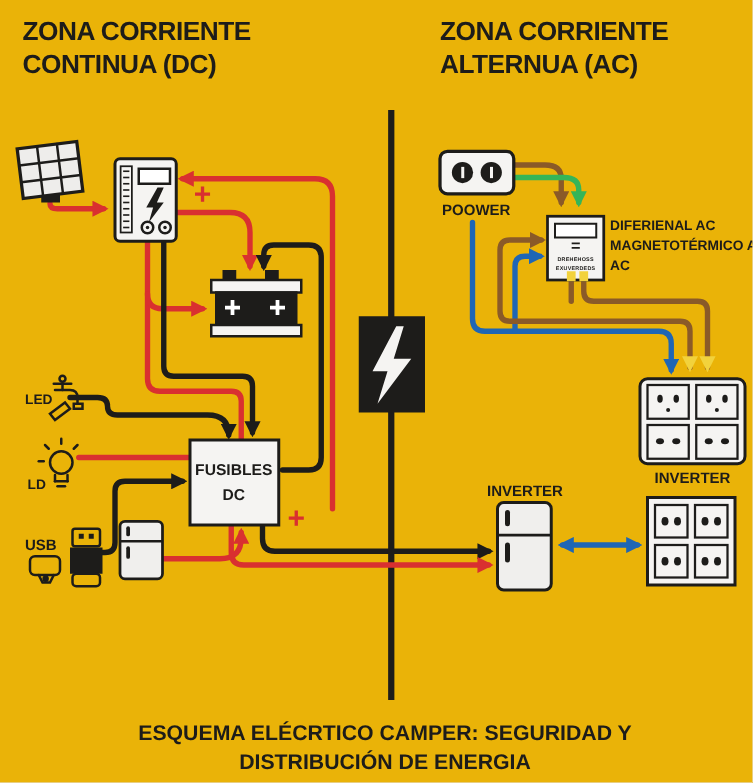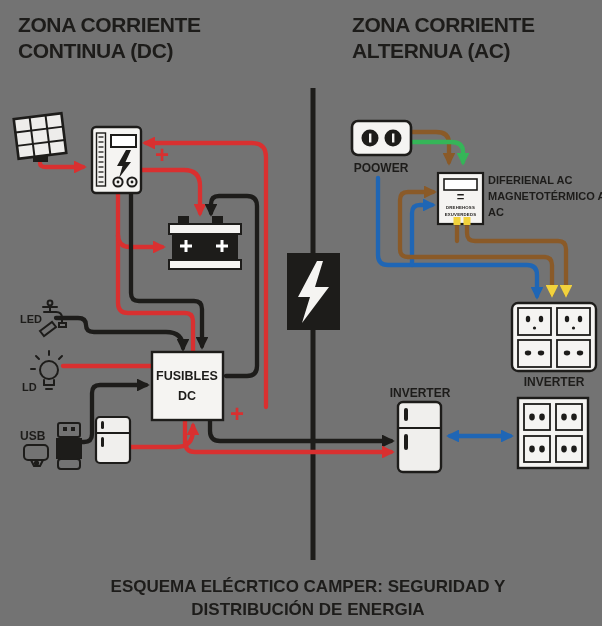--- a/index.html
+++ b/index.html
@@ -1,16 +1,16 @@
 <!DOCTYPE html>
 <html><head>
 <meta charset="utf-8">
 <style>
   html,body{margin:0;padding:0;background:#e5e4e2;}
-  #stage{position:relative;width:602px;height:626px;background:#737373;overflow:hidden;}
+  #stage{position:relative;width:602px;height:626px;background:#eab308;overflow:hidden;}
   svg{position:absolute;left:0;top:0;}
   text{font-family:"Liberation Sans",sans-serif;fill:#1d1c1a;}
   .t-title{font-size:21px;font-weight:700;letter-spacing:-0.4px;}
   .t-caption{font-size:17px;font-weight:700;text-anchor:middle;}
   .t-label{font-size:12px;font-weight:700;}
   .t-label-c{font-size:12px;font-weight:700;text-anchor:middle;}
   .t-label-sm{font-size:11px;font-weight:700;}
   .t-box{font-size:12.5px;font-weight:700;text-anchor:middle;}
   .t-tiny{font-size:4.3px;font-weight:700;text-anchor:middle;letter-spacing:0.2px;}
   .t-eq{font-size:13px;font-weight:700;text-anchor:middle;}

